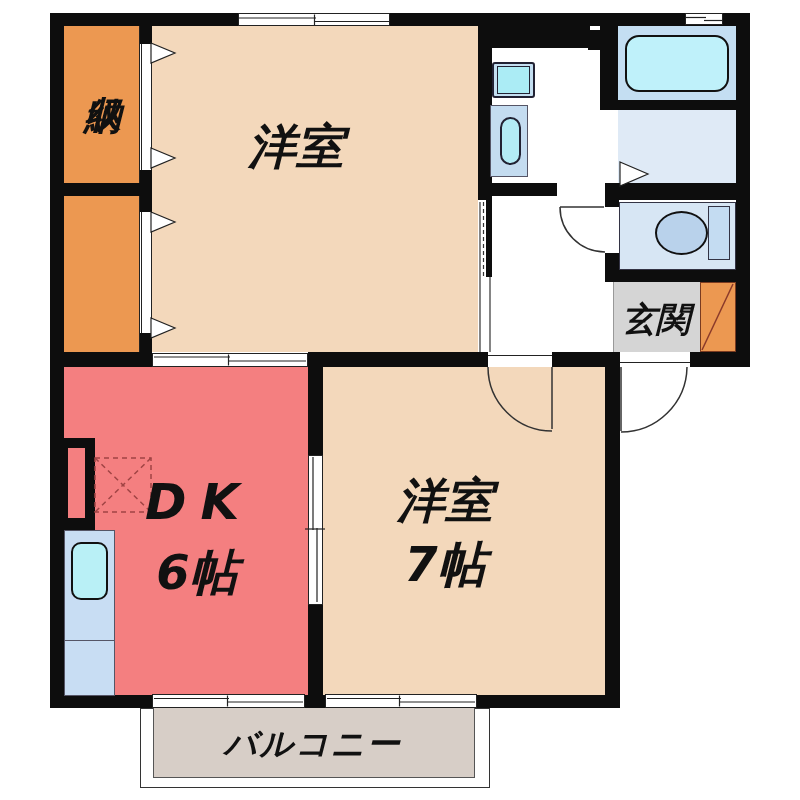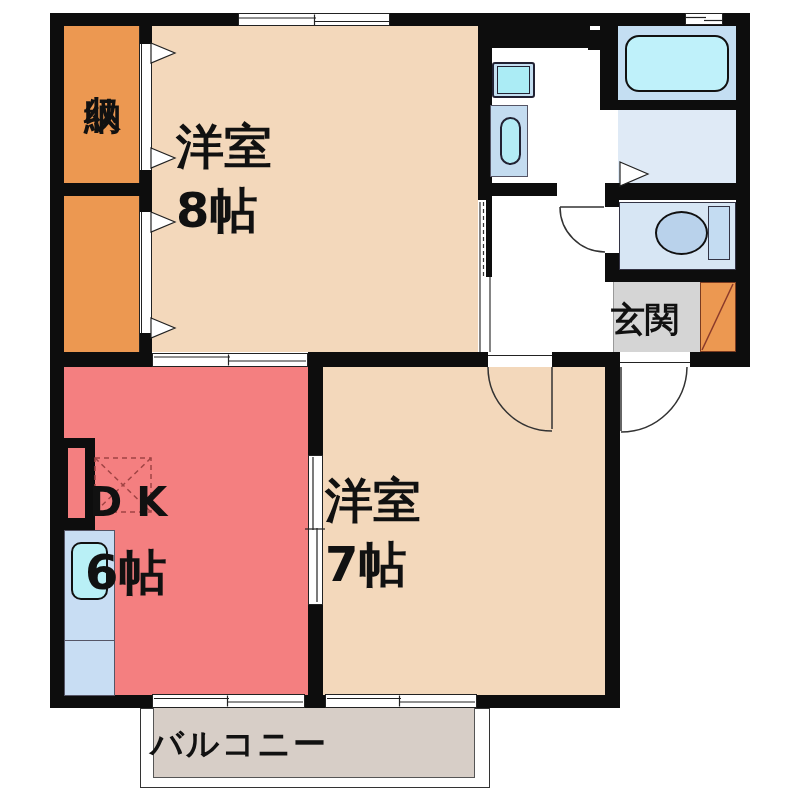--- a/index.html
+++ b/index.html
@@ -2,21 +2,21 @@
 <html><head>
 <meta charset="utf-8">
 <style>
   html,body{margin:0;padding:0;background:#fff;}
   #plan{position:relative;width:800px;height:800px;background:#ffffff;overflow:hidden;
         font-family:"DejaVu Sans","Liberation Sans",sans-serif;font-weight:bold;color:#111;}
   .abs{position:absolute;box-sizing:border-box;}
   .wall{position:absolute;background:#0d0d0d;}
   .win{position:absolute;background:#ffffff;border:1px solid #222;box-sizing:border-box;}
   .open{position:absolute;background:#ffffff;}
-  .label{position:absolute;white-space:nowrap;}
+  .label{position:absolute;text-align:center;white-space:nowrap;font-style:italic;}
   svg.overlay{position:absolute;left:0;top:0;pointer-events:none;}
 </style>
 </head>
 <body>
 
 <div id="plan">
 
   <div class="abs" style="left:64px;top:26px;width:76px;height:157px;background:#EC9851;border-right:1px solid #222;"></div>
   <div class="abs" style="left:64px;top:196px;width:76px;height:156px;background:#EC9851;border-right:1px solid #222;"></div>
   <div class="abs" style="left:141px;top:26px;width:11px;height:326px;background:#fff;border-left:1px solid #222;border-right:1px solid #222;"></div>
@@ -122,30 +122,29 @@
     <line x1="227.5" y1="695.5" x2="227.5" y2="706.5" stroke="#222" stroke-width="1.2"></line>
     <line x1="327" y1="698.5" x2="401" y2="698.5" stroke="#222" stroke-width="1.2"></line>
     <line x1="399" y1="702" x2="475" y2="702" stroke="#222" stroke-width="1.2"></line>
     <line x1="399.5" y1="695.5" x2="399.5" y2="706.5" stroke="#222" stroke-width="1.2"></line>
     <line x1="488" y1="355.5" x2="552" y2="355.5" stroke="#222" stroke-width="1.2"></line>
     <line x1="620" y1="362.5" x2="690" y2="362.5" stroke="#222" stroke-width="1.2"></line>
   </svg>
 
   <div class="label" style="left:176px;top:114px;width:240px;font-size:48px;line-height:64px;">
     <span style="display:block">洋室</span>
-    <span style="display:block">8帖</span>
   </div>
 
   <div class="label" style="left:325px;top:468px;width:240px;font-size:48px;line-height:64px;">
     <span style="display:block">洋室</span>
     <span style="display:block">7帖</span>
   </div>
 
   <div class="label" style="left:85px;top:467px;width:224px;font-size:48px;line-height:70px;">
-    <span style="display:block;font-size:40px;letter-spacing:14px;padding-left:4px;">DK</span>
+    <span style="display:block;font-size:50px;letter-spacing:14px;padding-left:4px;">DK</span>
     <span style="display:block">6帖</span>
   </div>
 
   <div class="label" style="left:82px;top:66px;font-size:37px;line-height:40px;writing-mode:vertical-rl;text-orientation:upright;letter-spacing:2px;">収納</div>
 
   <div class="label" style="left:54px;top:238px;width:90px;font-size:22px;line-height:37px;">
   </div>
 
   <div class="label" style="left:611px;top:300px;width:90px;font-size:34px;line-height:38px;">玄関</div>
 

